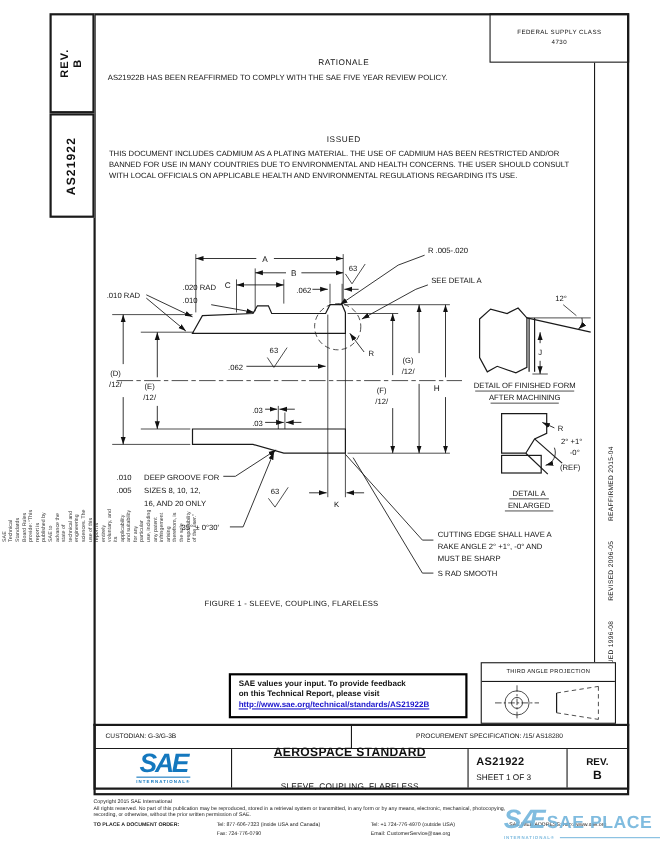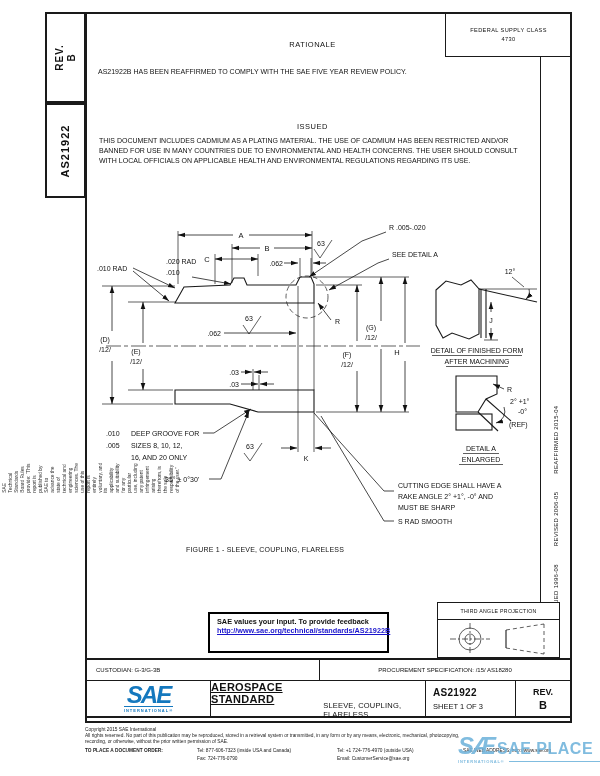--- a/index.html
+++ b/index.html
@@ -20,41 +20,41 @@
 
   
   .left-margin { left:28px; top:195px; width:30px; height:565px; display:flex; align-items:center; justify-content:center; }
   .left-margin .rot { width:560px; white-space:normal; text-align:left; font-size:4.8px; line-height:1.25; color:#333; }
   .left-margin p + p { margin-top:2px; }
   .dates { left:541px; top:380px; width:30px; height:260px; display:flex; align-items:center; justify-content:center; }
   .dates .rot { display:flex; gap:18px; font-size:6px; letter-spacing:.3px; }
 
   
   .center-head { left:85px; top:0; width:455px; text-align:center; font-size:7.5px; letter-spacing:.5px; }
-  .rationale-head { top:40px; }
+  .rationale-head { top:52px; }
   .rationale-body { left:98px; top:68px; width:440px; font-size:7px; }
   .warning-head { top:122px; }
   .warning-body { left:99px; top:136px; width:438px; font-size:7px; line-height:1.45; }
   .fig-caption { left:105px; top:546px; width:320px; text-align:center; font-size:7px; letter-spacing:.2px; }
 
   
-  .feedback { left:208px; top:612px; width:181px; height:41px; border:2.5px solid #000; padding:3px 4px 0 7px; font-size:7.3px; font-weight:bold; line-height:1.3; }
+  .feedback { left:208px; top:612px; width:217px; height:41px; border:2.5px solid #000; padding:3px 4px 0 7px; font-size:7.3px; font-weight:bold; line-height:1.3; }
   .feedback a { color:#1a14cc; text-decoration:underline; cursor:pointer; }
   .proj-box { left:437px; top:602px; width:123px; height:56px; border:1.5px solid #1a1a1a; background:#fff; }
   .proj-title { height:17px; border-bottom:1.5px solid #1a1a1a; display:flex; align-items:center; justify-content:center; font-size:5.2px; letter-spacing:.3px; }
 
   
   .tb1 { left:85px; top:658px; width:487px; height:22px; border-top:2px solid #1a1a1a; border-left:2px solid #1a1a1a; border-right:2px solid #1a1a1a; display:flex; font-size:6px; }
   .tb1-cust { width:233px; border-right:1.5px solid #1a1a1a; display:flex; align-items:center; padding-left:9px; }
   .tb1-proc { flex:1; display:flex; align-items:center; justify-content:center; }
   .tb2 { left:85px; top:680px; width:487px; height:38px; border:2px solid #1a1a1a; border-top:1.5px solid #1a1a1a; display:flex; }
   .tb2-logo { width:124px; border-right:1.5px solid #1a1a1a; display:flex; flex-direction:column; align-items:center; justify-content:center; }
   .sae-logo-text { color:#1478be; font-size:24px; font-weight:bold; font-style:italic; letter-spacing:-2px; line-height:.9; }
   .sae-logo-sub { color:#1478be; font-size:4px; font-weight:bold; letter-spacing:1px; border-top:1.5px solid #1478be; padding-top:1px; margin-top:1px; }
-  .tb2-title { width:215px; border-right:1.5px solid #1a1a1a; display:flex; align-items:flex-start; justify-content:center; }
+  .tb2-title { width:215px; border-right:1.5px solid #1a1a1a; display:flex; flex-direction:column; align-items:center; justify-content:center; }
   .doc-type { font-size:11px; font-weight:bold; text-decoration:underline; letter-spacing:.3px; }
   .doc-title { font-size:7.5px; margin-top:20px; letter-spacing:.2px; }
   .tb2-num { width:90px; border-right:1.5px solid #1a1a1a; padding:6px 0 0 7px; }
   .num-main { font-size:10px; font-weight:bold; letter-spacing:.3px; }
   .num-sheet { font-size:7.5px; margin-top:4px; }
   .tb2-rev { flex:1; display:flex; flex-direction:column; align-items:center; justify-content:center; }
   .rev-l { font-size:9px; font-weight:bold; }
   .rev-v { font-size:11px; font-weight:bold; margin-top:2px; }
 
   
@@ -278,20 +278,21 @@
     <line class="tn" x1="463" y1="453.5" x2="499" y2="453.5"></line>
     <text class="mid" x="481" y="462">ENLARGED</text>
     <line class="tn" x1="459" y1="464.5" x2="503" y2="464.5"></line>
   </g>
 </svg>
 
 <div class="abs fig-caption">FIGURE 1 - SLEEVE, COUPLING, FLARELESS</div>
 
 <div class="abs feedback">
   <div>SAE values your input. To provide feedback</div>
+  <div>on this Technical Report, please visit</div>
   <a>http://www.sae.org/technical/standards/AS21922B</a>
 </div>
 
 <div class="abs proj-box">
   <div class="proj-title">THIRD ANGLE PROJECTION</div>
   <svg width="120" height="37" viewBox="0 0 120 37">
     <circle cx="32" cy="19" r="11" class="tn"></circle>
     <circle cx="32" cy="19" r="5" class="tn"></circle>
     <line x1="12" y1="19" x2="52" y2="19" class="tn" stroke-dasharray="6 2 2 2"></line>
     <line x1="32" y1="3" x2="32" y2="35" class="tn" stroke-dasharray="6 2 2 2"></line>

